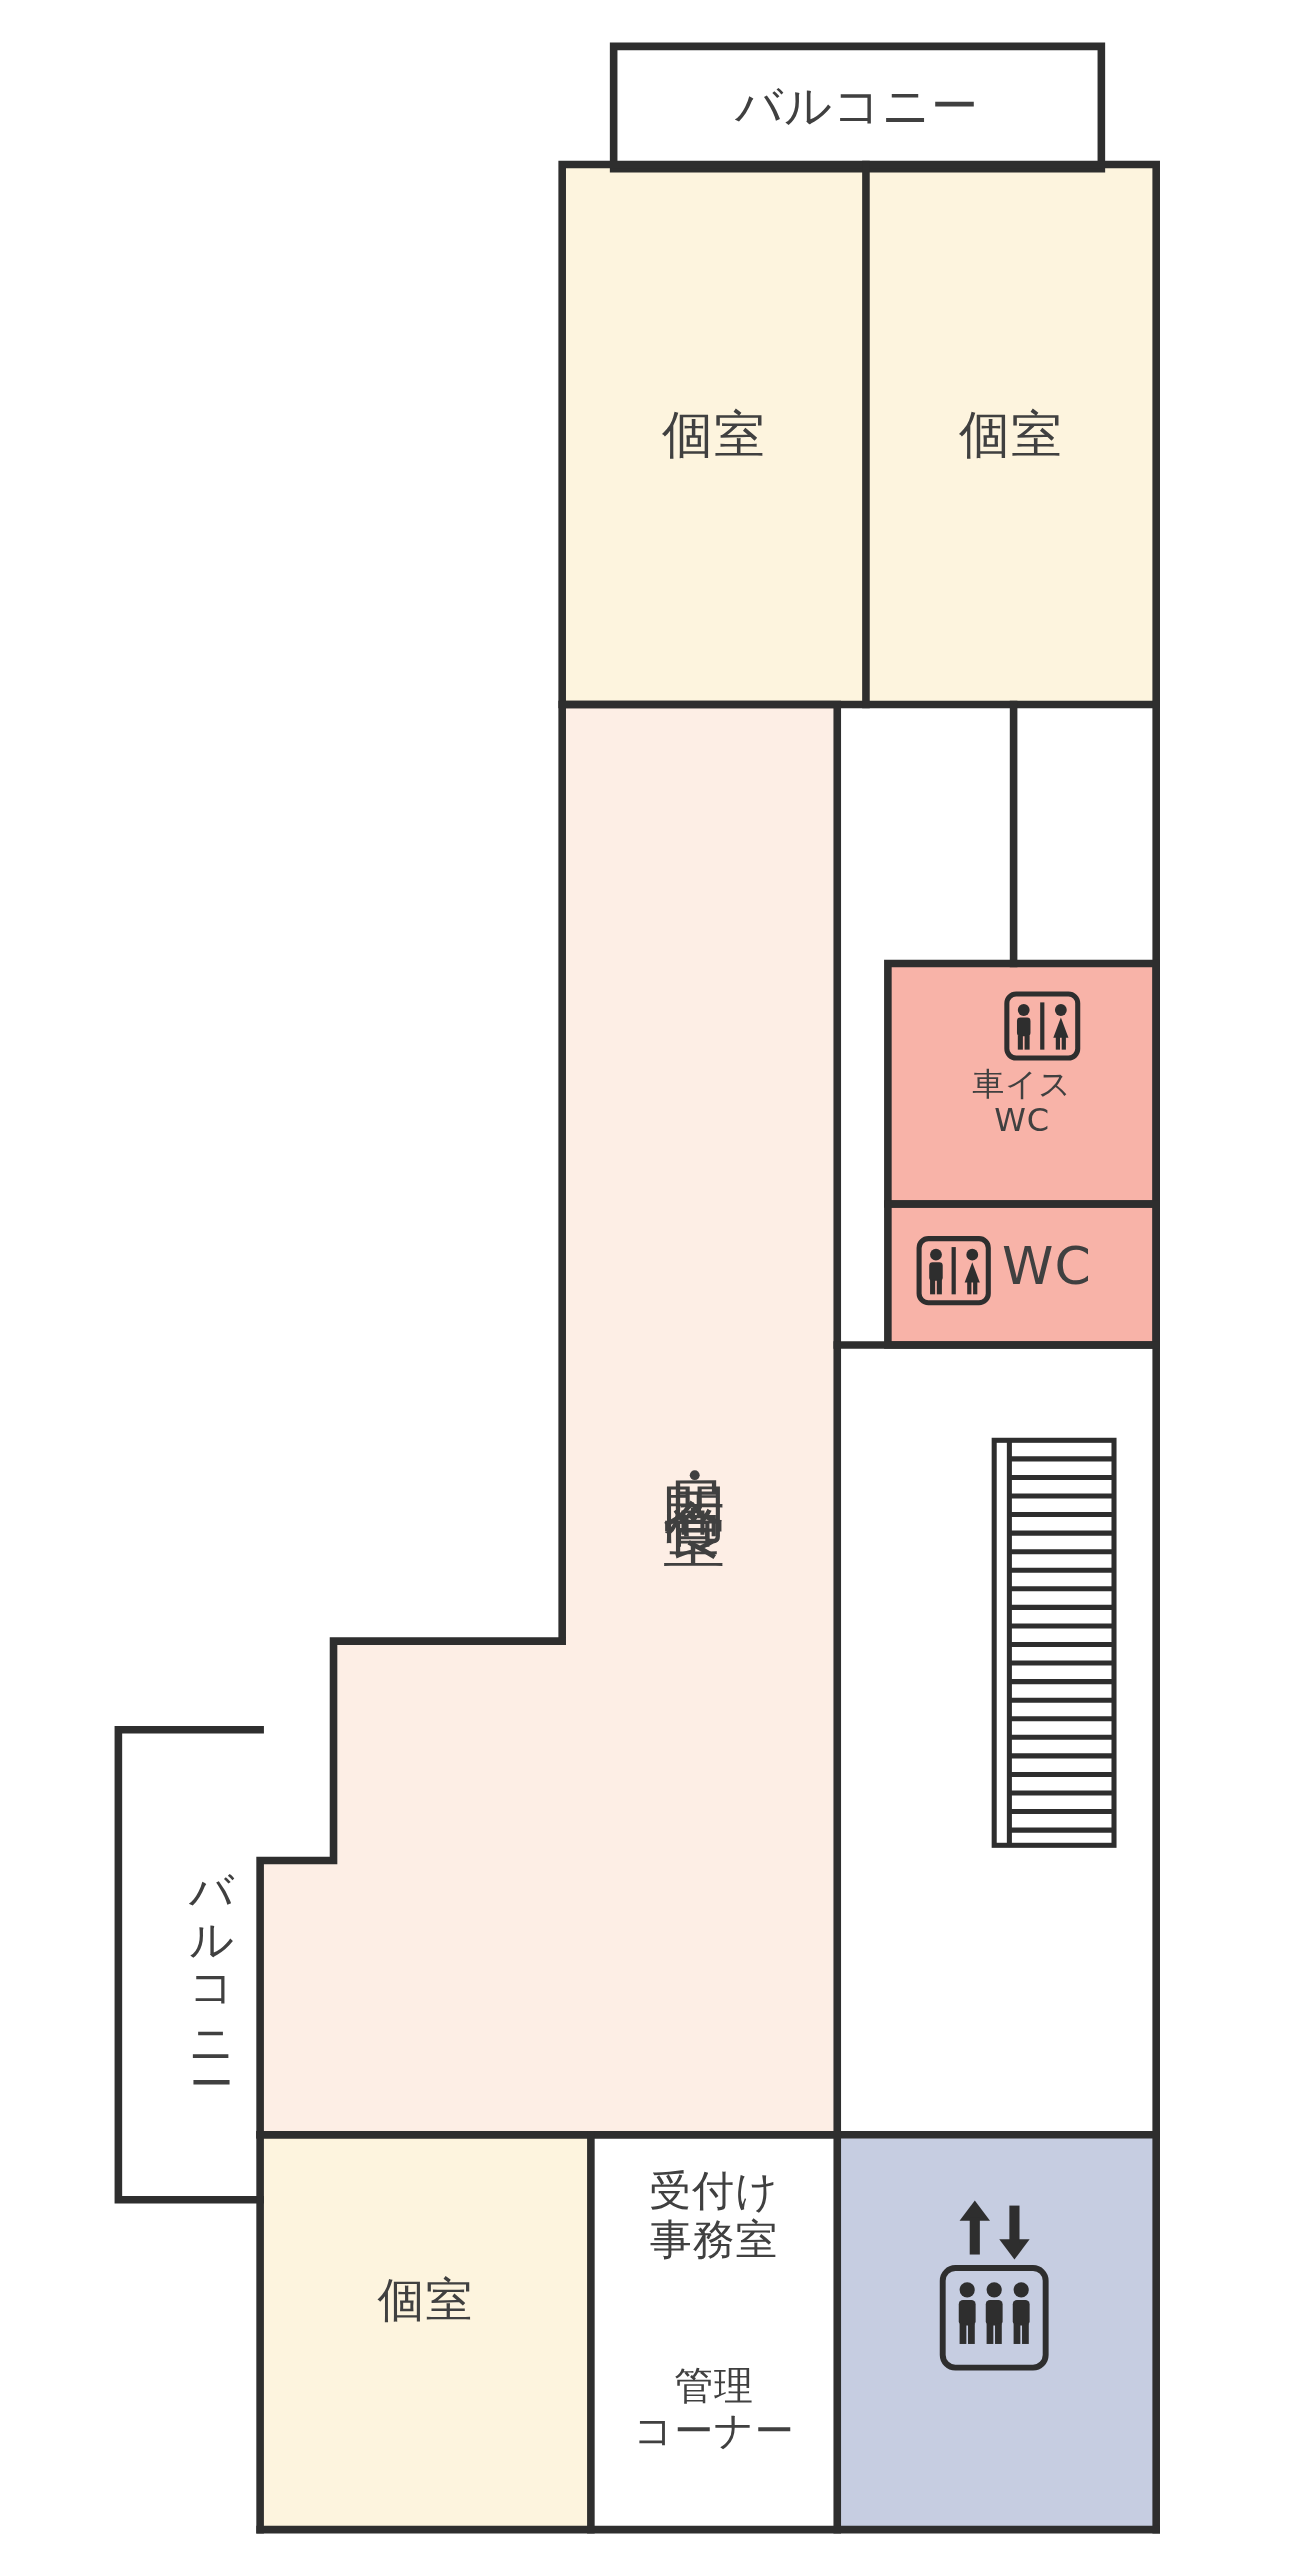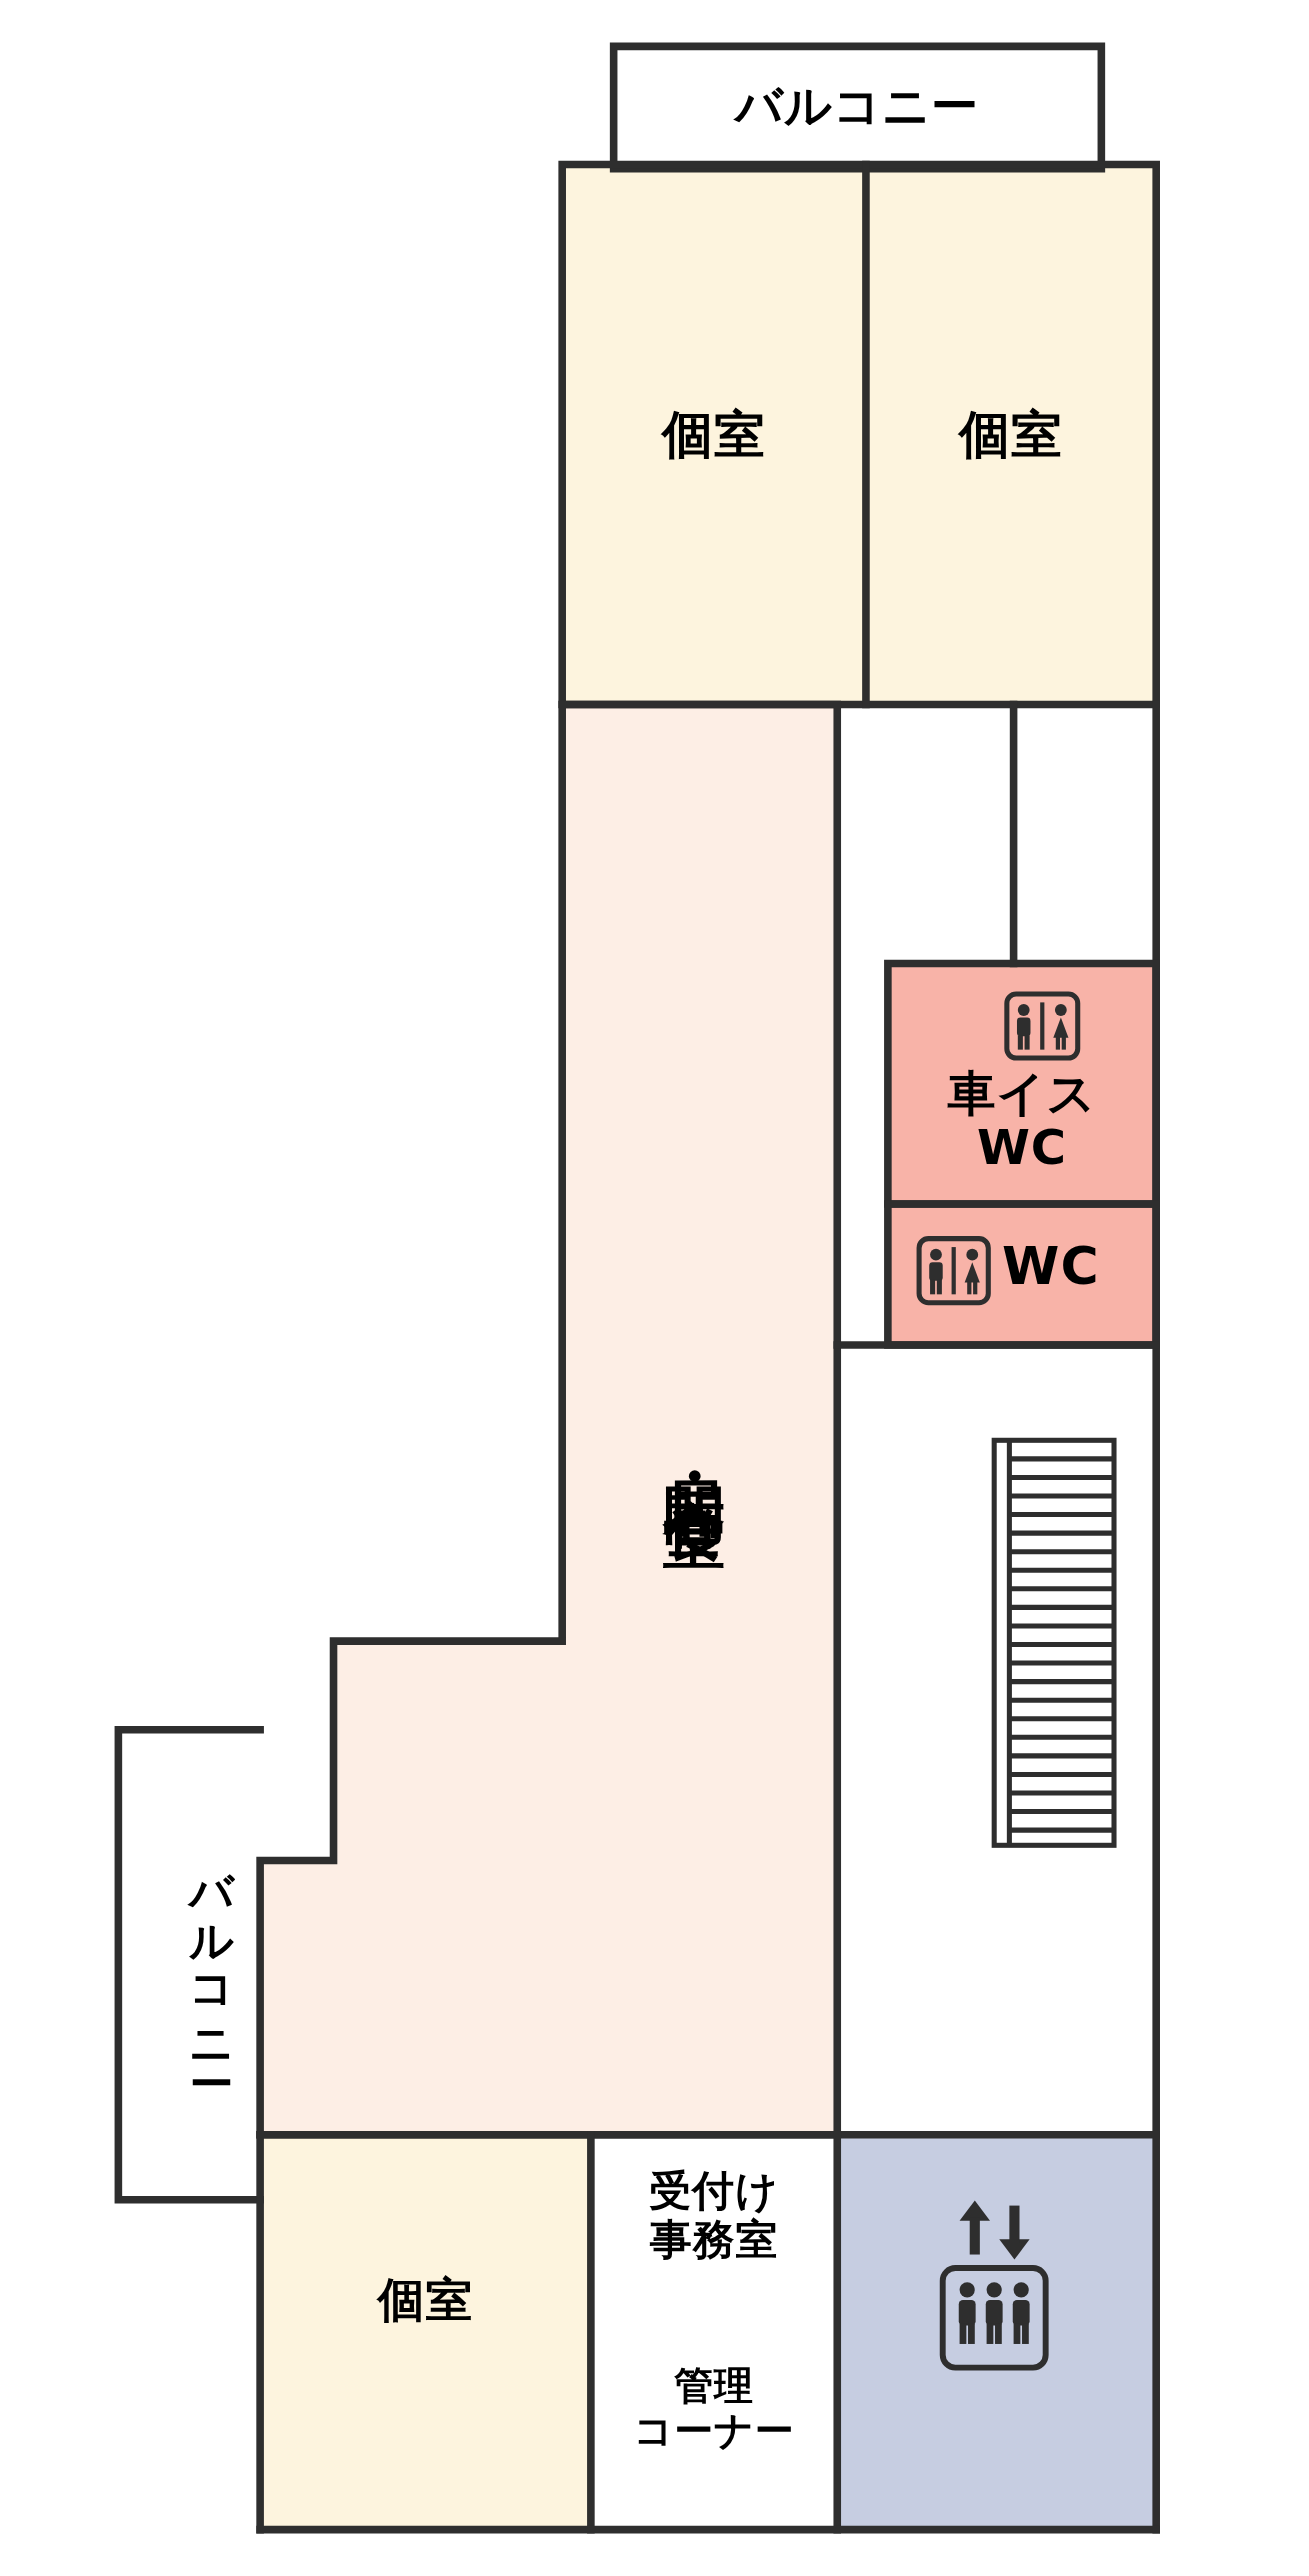--- a/index.html
+++ b/index.html
@@ -14,22 +14,22 @@
     overflow: hidden;
   }
   #plan-root {
     position: relative;
     width: 1310px;
     height: 2576px;
     background: #ffffff;
   }
   .label {
     position: absolute;
-    color: #000000;
-    font-weight: 700;
+    color: #404040;
+    font-weight: 400;
     letter-spacing: 0.02em;
     text-align: center;
     line-height: 1.12;
     white-space: pre-line;
     pointer-events: none;
   }
   .label.vertical {
     writing-mode: vertical-rl;
     text-orientation: upright;
     letter-spacing: 0.10em;
@@ -200,21 +200,21 @@
   </svg>
 
   <div class="label" style="left:613px; top:80px; width:488px; font-size:47px;">バルコニー</div>
 
   <div class="label" style="left:562px; top:211px; width:304px; height:447px; display:flex; align-items:center; justify-content:center; font-size:51px;">個室</div>
 
   <div class="label" style="left:866px; top:211px; width:290px; height:447px; display:flex; align-items:center; justify-content:center; font-size:51px;">個室</div>
 
   <div class="label vertical" style="left:641px; top:1202px; height:489px; width:84px; font-size:62px; display:flex; align-items:flex-start; justify-content:center;">居間・食堂</div>
 
-  <div class="label" style="left:888px; top:1067px; width:268px; font-size:48px; line-height:1.12;">車イス
+  <div class="label" style="left:888px; top:1067px; width:268px; font-size:32px; line-height:1.12;">車イス
 WC</div>
 
   <div class="label" style="left:1002px; top:1237px; width:135px; font-size:52px; text-align:left;">WC</div>
 
   <div class="label vertical" style="left:150px; top:1806px; height:295px; width:84px; font-size:44px;">バルコニー</div>
 
   <div class="label" style="left:260px; top:2274px; width:331px; font-size:47px;">個室</div>
 
   <div class="label" style="left:591px; top:2167px; width:246px; font-size:42px; line-height:1.16;">受付け
 事務室</div>

